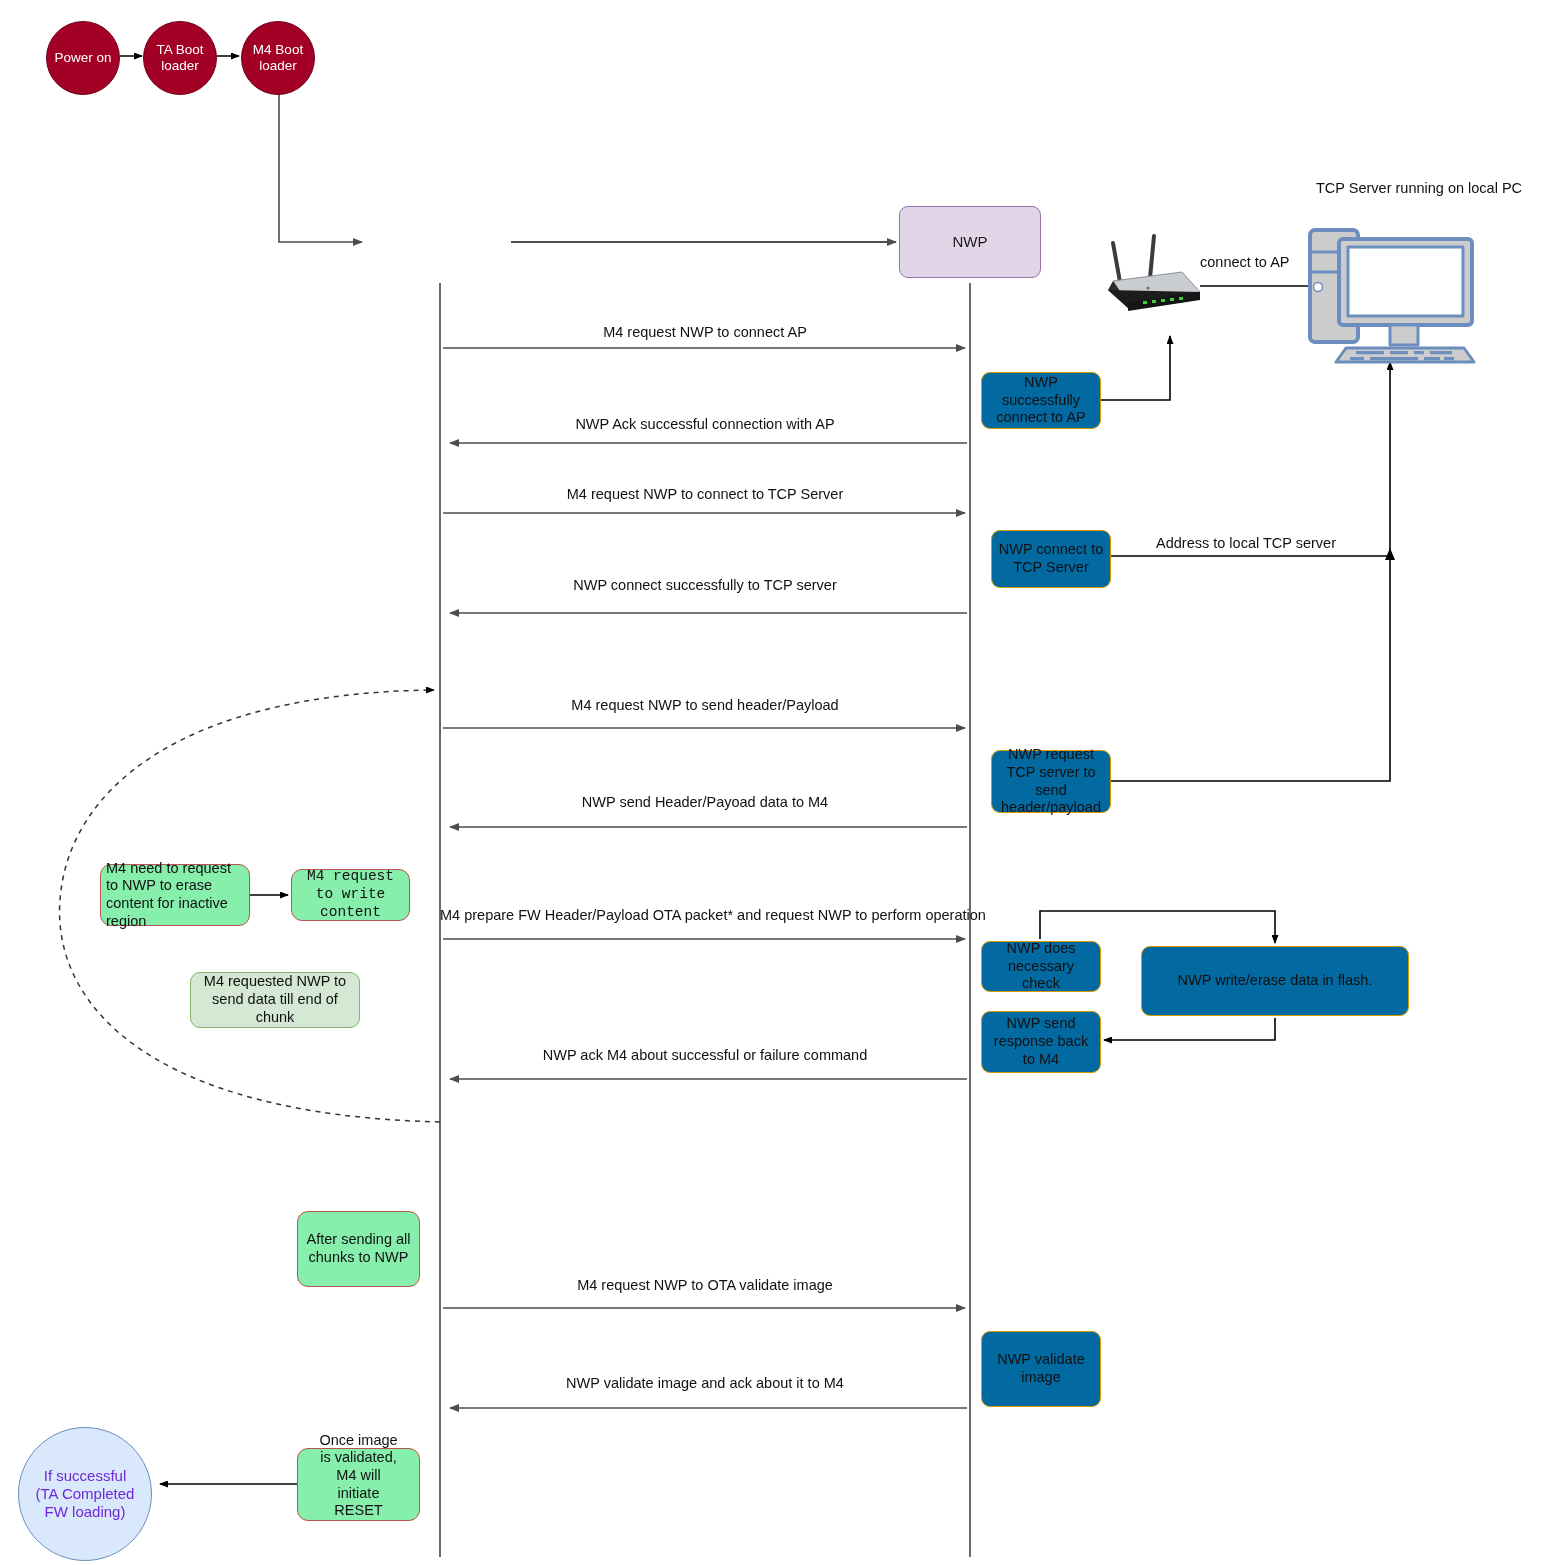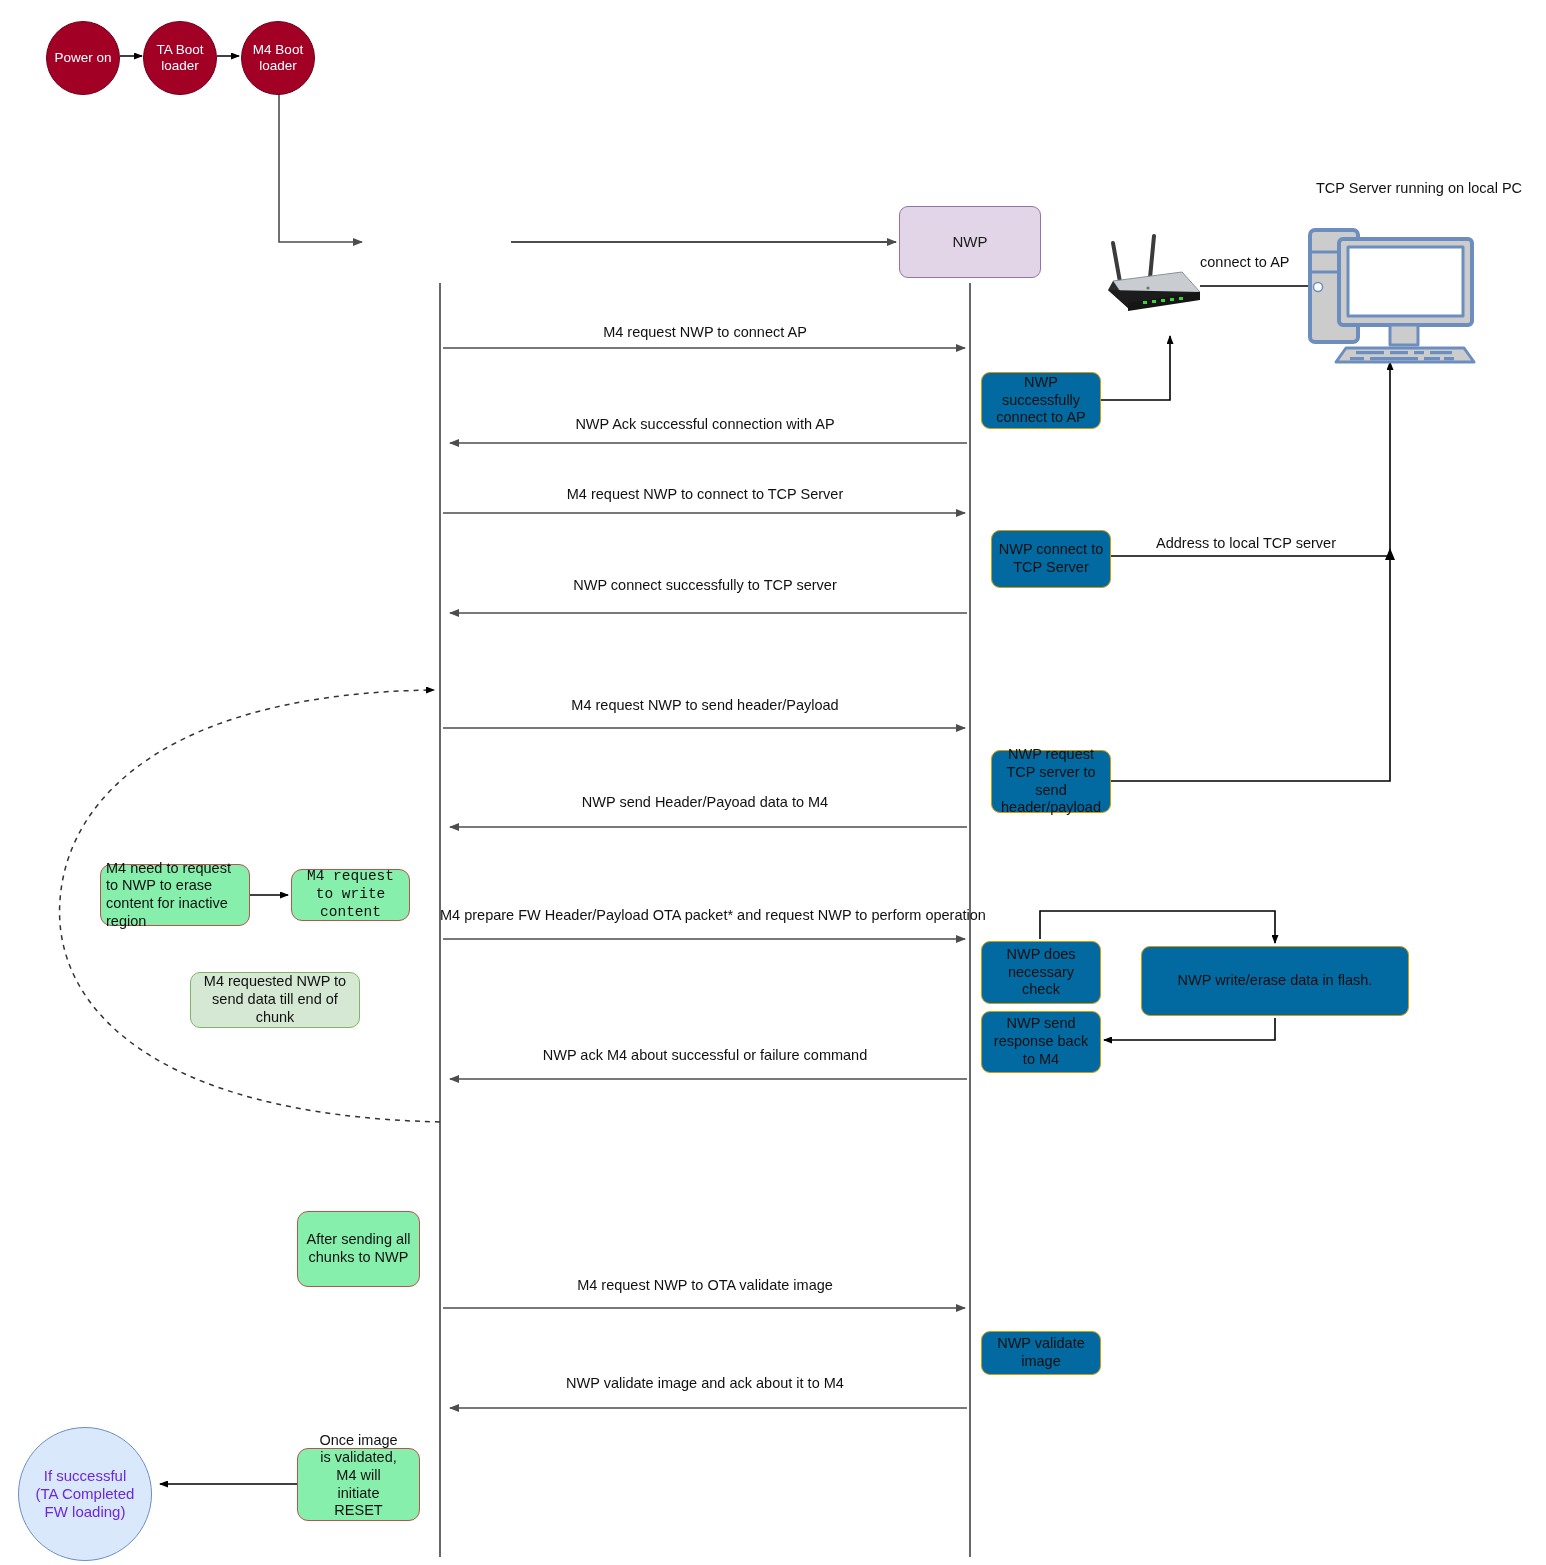--- a/index.html
+++ b/index.html
@@ -131,30 +131,30 @@
 
   <div class="node box-orange" style="left:981px;top:372px;width:120px;height:57px;padding:0 5px;">
     <span class="lbl">NWP successfully connect to AP</span>
   </div>
   <div class="node box-orange" style="left:991px;top:530px;width:120px;height:58px;padding:0 5px;">
     <span class="lbl">NWP connect to TCP Server</span>
   </div>
   <div class="node box-orange" style="left:991px;top:750px;width:120px;height:63px;padding:0 4px;">
     <span class="lbl">NWP request TCP server to send header/payload</span>
   </div>
-  <div class="node box-orange" style="left:981px;top:941px;width:120px;height:63px;padding:0 22px;">
+  <div class="node box-orange" style="left:981px;top:941px;width:120px;height:51px;padding:0 22px;">
     <span class="lbl">NWP does necessary check</span>
   </div>
   <div class="node box-orange" style="left:1141px;top:946px;width:268px;height:70px;padding:0 10px;">
     <span class="lbl">NWP write/erase data in flash.</span>
   </div>
   <div class="node box-orange" style="left:981px;top:1011px;width:120px;height:62px;padding:0 5px;">
     <span class="lbl">NWP send response back to M4</span>
   </div>
-  <div class="node box-orange" style="left:981px;top:1331px;width:120px;height:44px;padding:0 5px;justify-content:flex-end;">
+  <div class="node box-orange" style="left:981px;top:1331px;width:120px;height:76px;padding:0 5px;justify-content:flex-end;">
     <span class="lbl">NWP validate image</span>
   </div>
 
   <div class="node box-pink" style="left:100px;top:864px;width:150px;height:62px;padding:0 5px;text-align:left;">
     <span class="lbl">M4 need to request to NWP to erase content for inactive region</span>
   </div>
   <div class="node box-pink" style="left:291px;top:869px;width:119px;height:52px;padding:0 5px;font-family:Liberation Mono, monospace;">
     <span class="lbl">M4 request to write content</span>
   </div>
   <div class="node box-green" style="left:190px;top:972px;width:170px;height:56px;padding:0 5px;">

